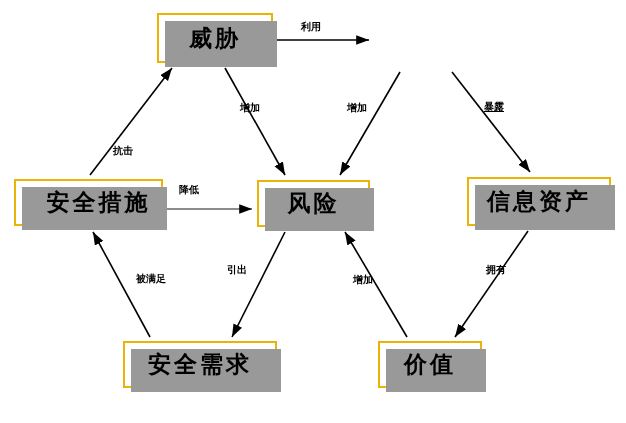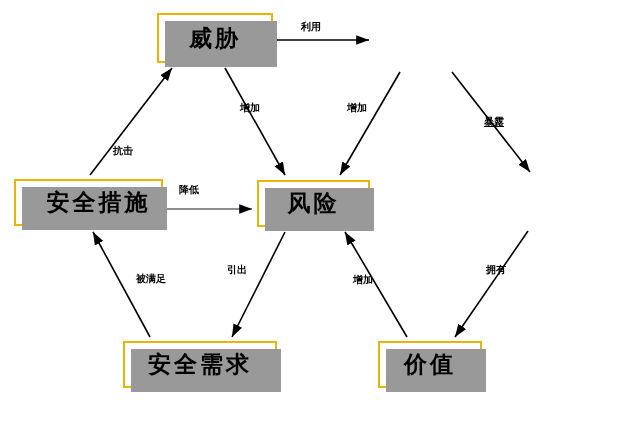--- a/index.html
+++ b/index.html
@@ -104,38 +104,41 @@
 
 
   <div class="node" style="left:14px; top:179px; width:149px; height:47px;padding-left:20px;">
     <span class="node-label">安全措施</span>
   </div>
 
   <div class="node" style="left:257px; top:180px; width:113px; height:47px;">
     <span class="node-label">风险</span>
   </div>
 
+  <div class="node" style="left:467px; top:177px; width:144px; height:49px;">
+    <span class="node-label">信息资产</span>
+  </div>
 
   <div class="node" style="left:123px; top:341px; width:154px; height:47px;">
     <span class="node-label">安全需求</span>
   </div>
 
   <div class="node" style="left:378px; top:341px; width:104px; height:47px;">
     <span class="node-label">价值</span>
   </div>
 
   <div class="edge-label" style="left:301px; top:22px;">利用</div>
 
   <div class="edge-label" style="left:113px; top:103px;margin-top:43px;">抗击</div>
 
   <div class="edge-label" style="left:240px; top:103px;">增加</div>
 
   <div class="edge-label" style="left:347px; top:103px;">增加</div>
 
-  <div class="edge-label" style="left:484px; top:117px;text-decoration:underline;">暴露</div>
+  <div class="edge-label" style="left:484px; top:102px;text-decoration:underline;">暴露</div>
 
   <div class="edge-label" style="left:179px; top:185px;">降低</div>
 
   <div class="edge-label" style="left:104px; top:274px;margin-left:32px;">被满足</div>
 
   <div class="edge-label" style="left:227px; top:265px;">引出</div>
 
   <div class="edge-label" style="left:353px; top:275px;">增加</div>
 
   <div class="edge-label" style="left:486px; top:265px;">拥有</div>

